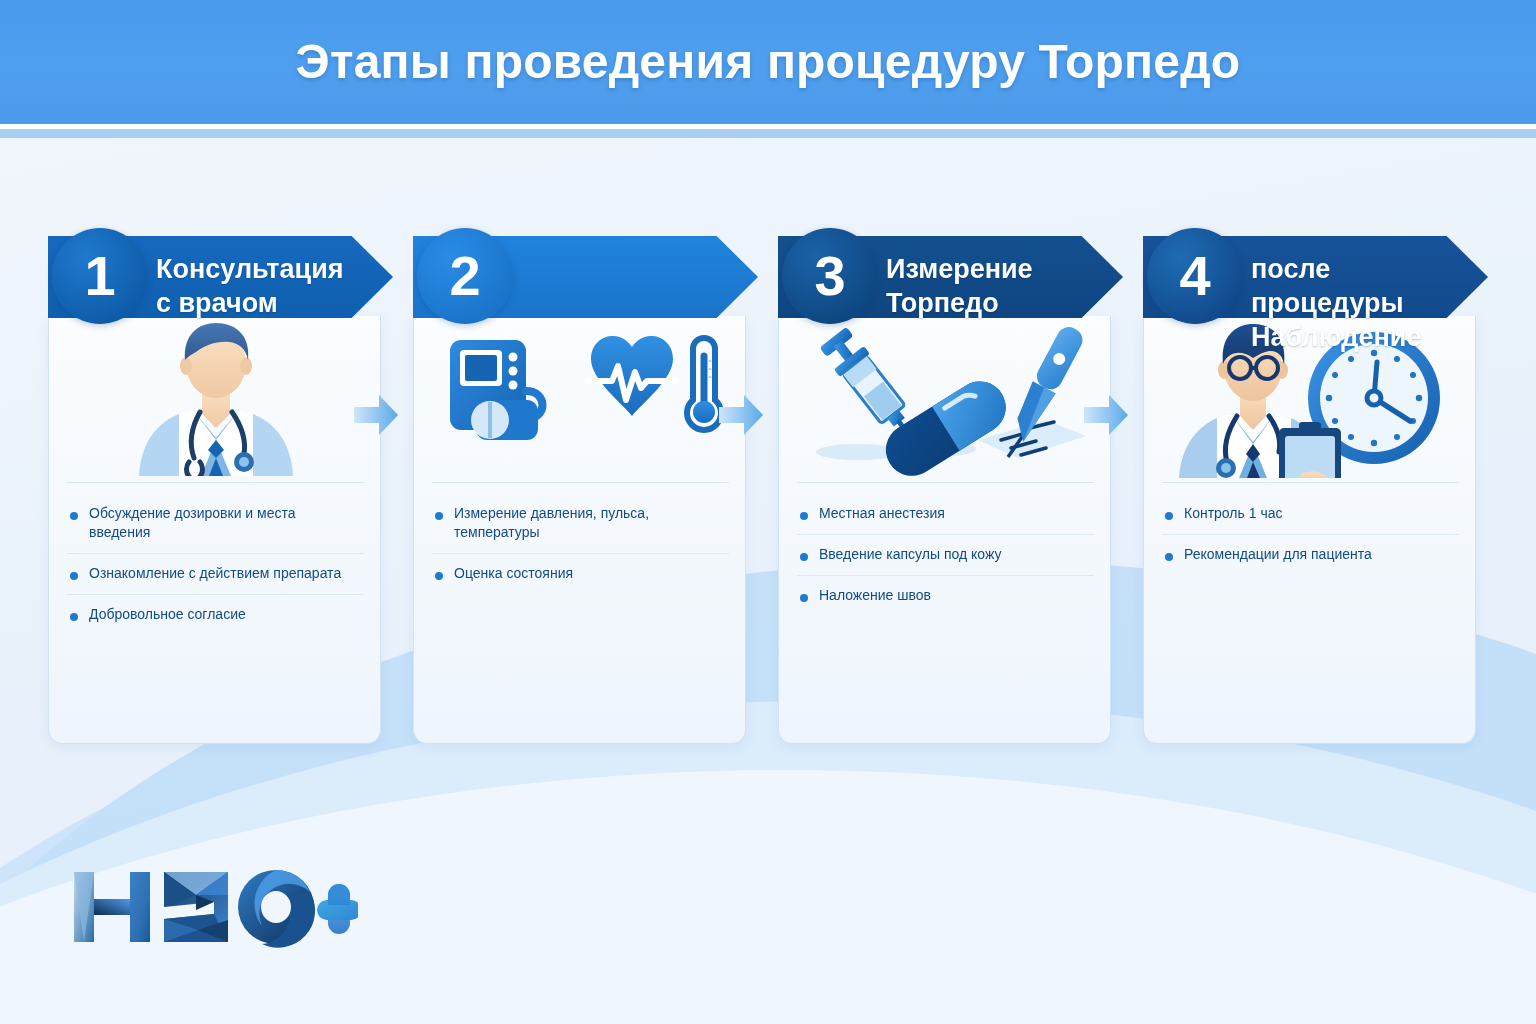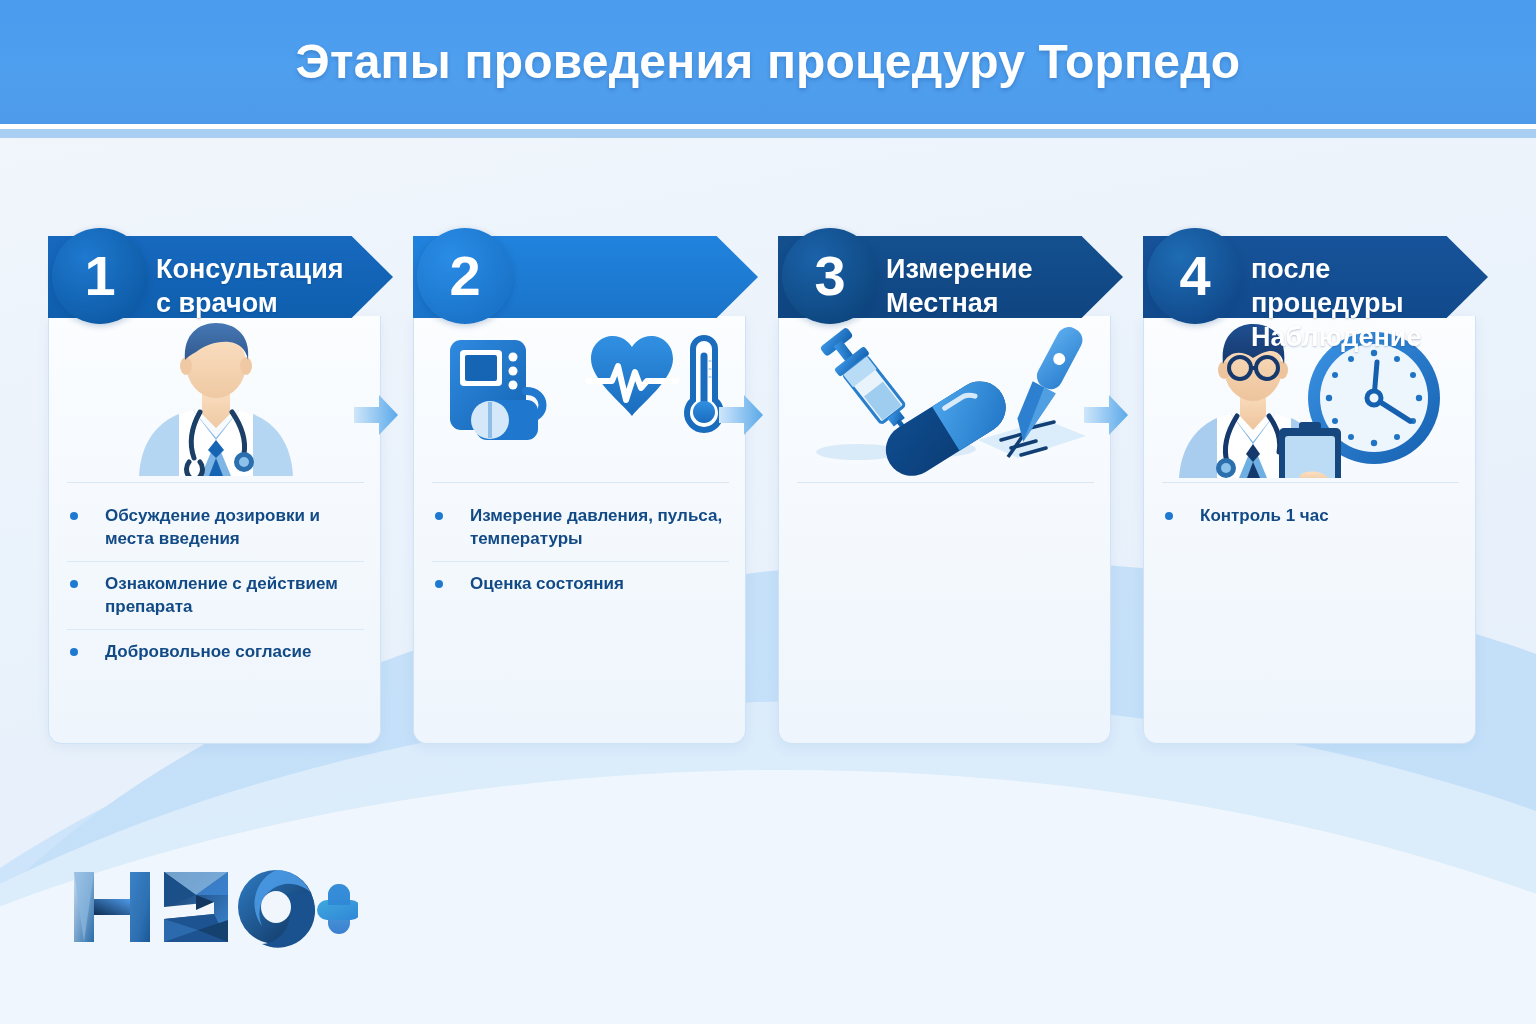--- a/index.html
+++ b/index.html
@@ -181,24 +181,23 @@
   .bullet:last-child { border-bottom: none; }
   .bullet-dot {
     flex: 0 0 auto;
     width: 8px; height: 8px;
     border-radius: 50%;
     background: #1e7ad1;
     margin: 8px 11px 0 3px;
   }
   .bullet-text {
     color: #124a86;
-    font-size: 17px;
-    font-weight: bold;
+    font-size: 14px;
+    font-weight: normal;
     line-height: 1.36;
-    margin-left: 16px;
   }
 
   
   .arrow {
     position: absolute;
     top: 392px;
     width: 48px; height: 46px;
     z-index: 6;
   }
   .arrow.a1 { left: 352px; }
@@ -423,26 +422,40 @@
             <g transform="rotate(28 250 70)">
               <rect x="236" y="6" width="26" height="66" rx="12" fill="url(#scp)"></rect>
               <circle cx="249" cy="40" r="6" fill="#ffffff"></circle>
               <path d="M236 72 L262 72 L256 130 L240 112 Z" fill="#2c80cf"></path>
               <path d="M249 72 L262 72 L256 130 Z" fill="#4f9fe2"></path>
             </g>
           </svg>
         </div>
         <div class="art-divider"></div>
 
+        <div class="bullets">
+          <div class="bullet">
+            <span class="bullet-dot"></span>
+            <span class="bullet-text">Местная анестезия</span>
+          </div>
+          <div class="bullet">
+            <span class="bullet-dot"></span>
+            <span class="bullet-text">Введение капсулы под кожу</span>
+          </div>
+          <div class="bullet">
+            <span class="bullet-dot"></span>
+            <span class="bullet-text">Наложение швов</span>
+          </div>
+        </div>
       </div>
 
       <div class="card-banner"></div>
       <div class="card-title">
         <div>Измерение</div>
-        <div>Местная</div>
+        <div>Торпедо</div>
       </div>
       <div class="card-num-circle">3</div>
     </div>
 
     <div class="card c4">
       <div class="card-body">
 
         <div class="card-art">
           <svg width="300" height="162" viewBox="0 0 300 162">
             <defs>
@@ -515,20 +528,24 @@
             </g>
           </svg>
         </div>
         <div class="art-divider"></div>
 
         <div class="bullets">
           <div class="bullet">
             <span class="bullet-dot"></span>
             <span class="bullet-text">Контроль 1 час</span>
           </div>
+          <div class="bullet">
+            <span class="bullet-dot"></span>
+            <span class="bullet-text">Рекомендации для пациента</span>
+          </div>
         </div>
       </div>
 
       <div class="card-banner"></div>
       <div class="card-title">
         <div>после процедуры</div>
         <div>Наблюдение</div>
       </div>
       <div class="card-num-circle">4</div>
     </div>

